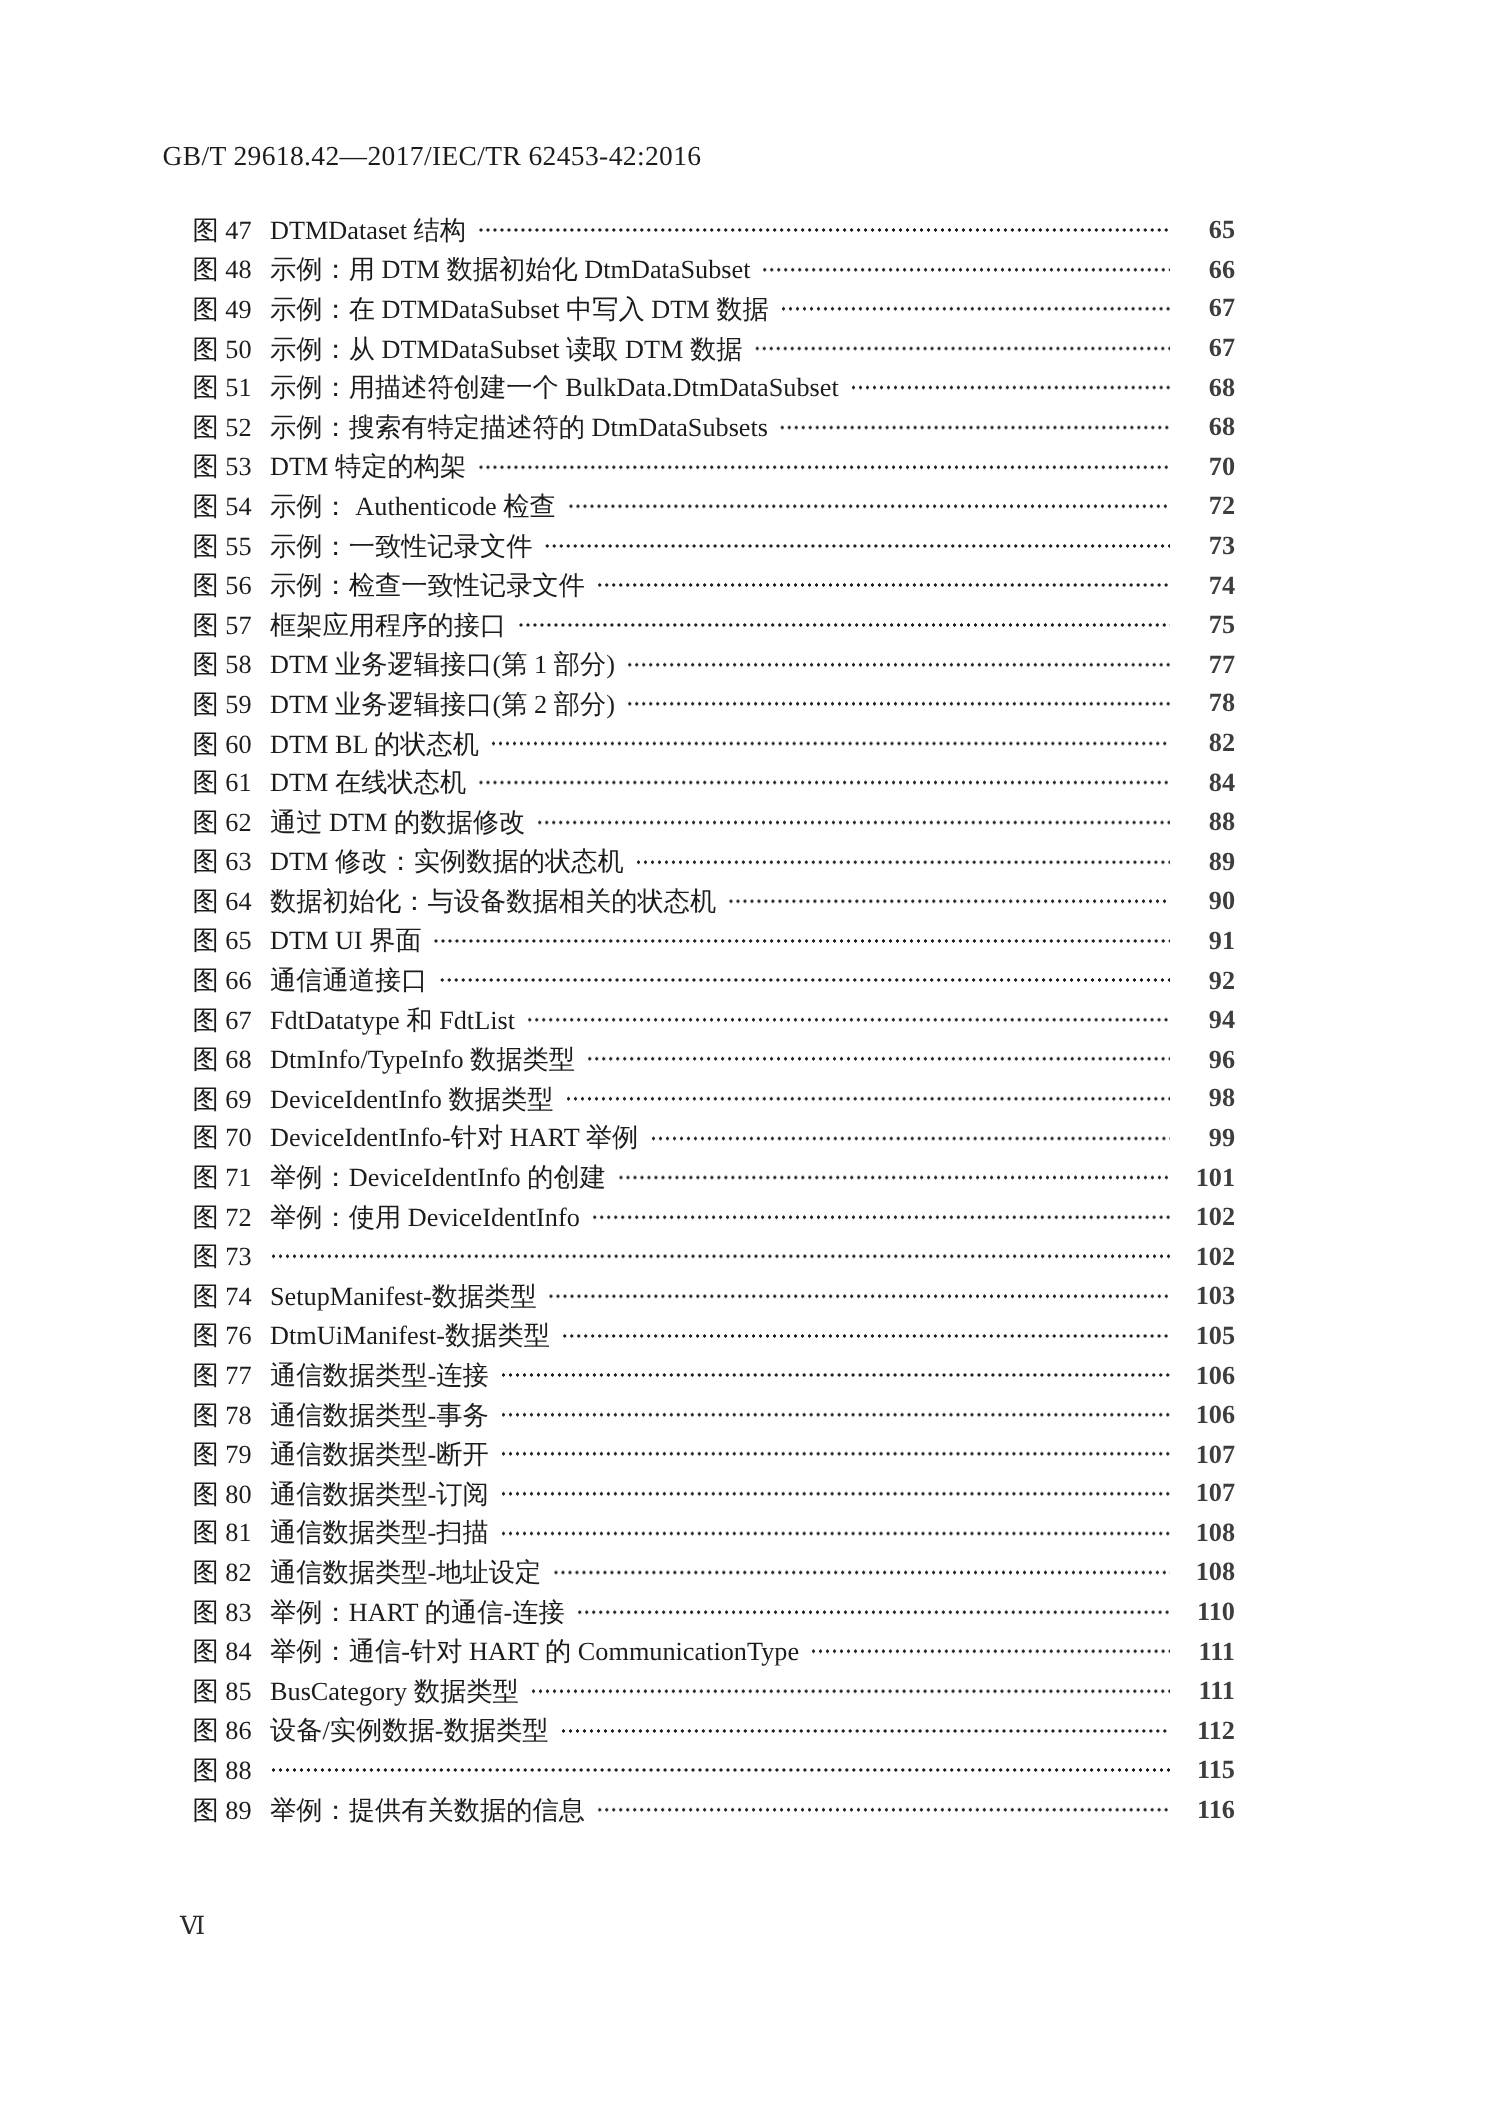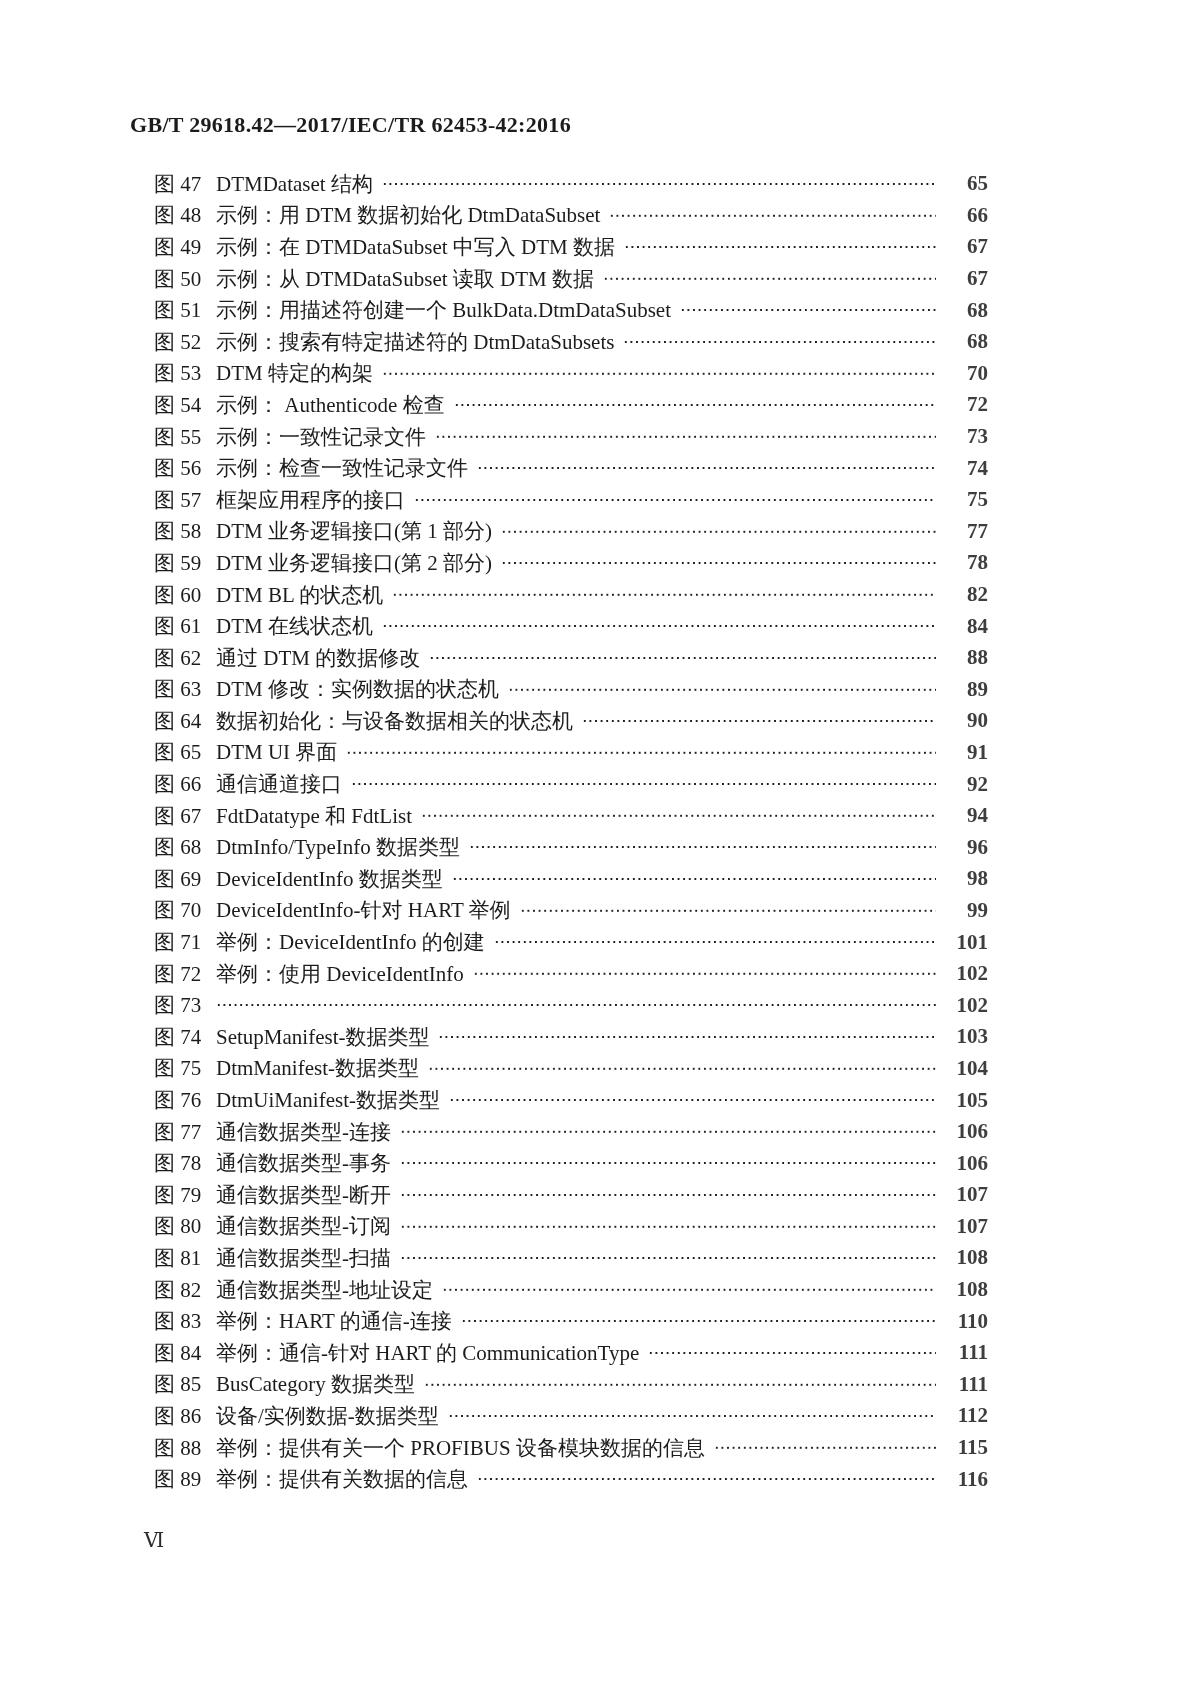--- a/index.html
+++ b/index.html
@@ -14,21 +14,21 @@
     background: #ffffff;
     font-family: "Liberation Serif", "DejaVu Serif", serif;
     color: #1c1c1c;
     overflow: hidden;
   }
   .doc-header {
     position: absolute;
     left: 130px;
     top: 112px;
     font-size: 22px;
-    font-weight: bold;
+    font-weight: normal;
     letter-spacing: 0.3px;
     white-space: nowrap;
   }
   .toc {
     position: absolute;
     left: 126px;
     top: 168px;
     width: 862px;
   }
   .entry {
@@ -271,26 +271,20 @@
     <span class="page-no">102</span>
   </div>
 
   <div class="entry">
     <span class="fig-label">图 74</span>
     <span class="fig-title">SetupManifest-数据类型</span>
     <span class="dot-leader"></span>
     <span class="page-no">103</span>
   </div>
 
-  <div class="entry">
-    <span class="fig-label">图 75</span>
-    <span class="fig-title">DtmManifest-数据类型</span>
-    <span class="dot-leader"></span>
-    <span class="page-no">104</span>
-  </div>
 
   <div class="entry">
     <span class="fig-label">图 76</span>
     <span class="fig-title">DtmUiManifest-数据类型</span>
     <span class="dot-leader"></span>
     <span class="page-no">105</span>
   </div>
 
   <div class="entry">
     <span class="fig-label">图 77</span>
@@ -358,21 +352,20 @@
   <div class="entry">
     <span class="fig-label">图 86</span>
     <span class="fig-title">设备/实例数据-数据类型</span>
     <span class="dot-leader"></span>
     <span class="page-no">112</span>
   </div>
 
 
   <div class="entry">
     <span class="fig-label">图 88</span>
-    <span class="fig-title">举例：提供有关一个 PROFIBUS 设备模块数据的信息</span>
     <span class="dot-leader"></span>
     <span class="page-no">115</span>
   </div>
 
   <div class="entry">
     <span class="fig-label">图 89</span>
     <span class="fig-title">举例：提供有关数据的信息</span>
     <span class="dot-leader"></span>
     <span class="page-no">116</span>
   </div>

